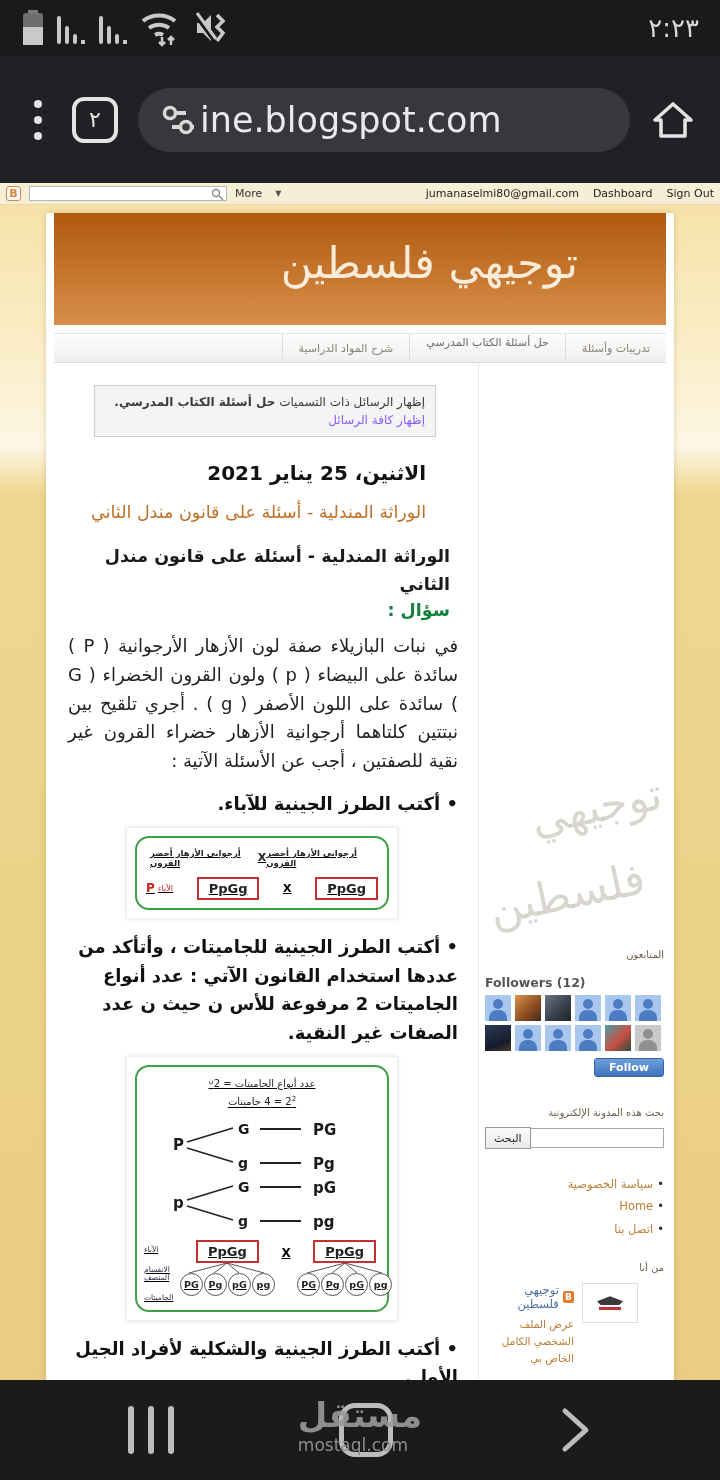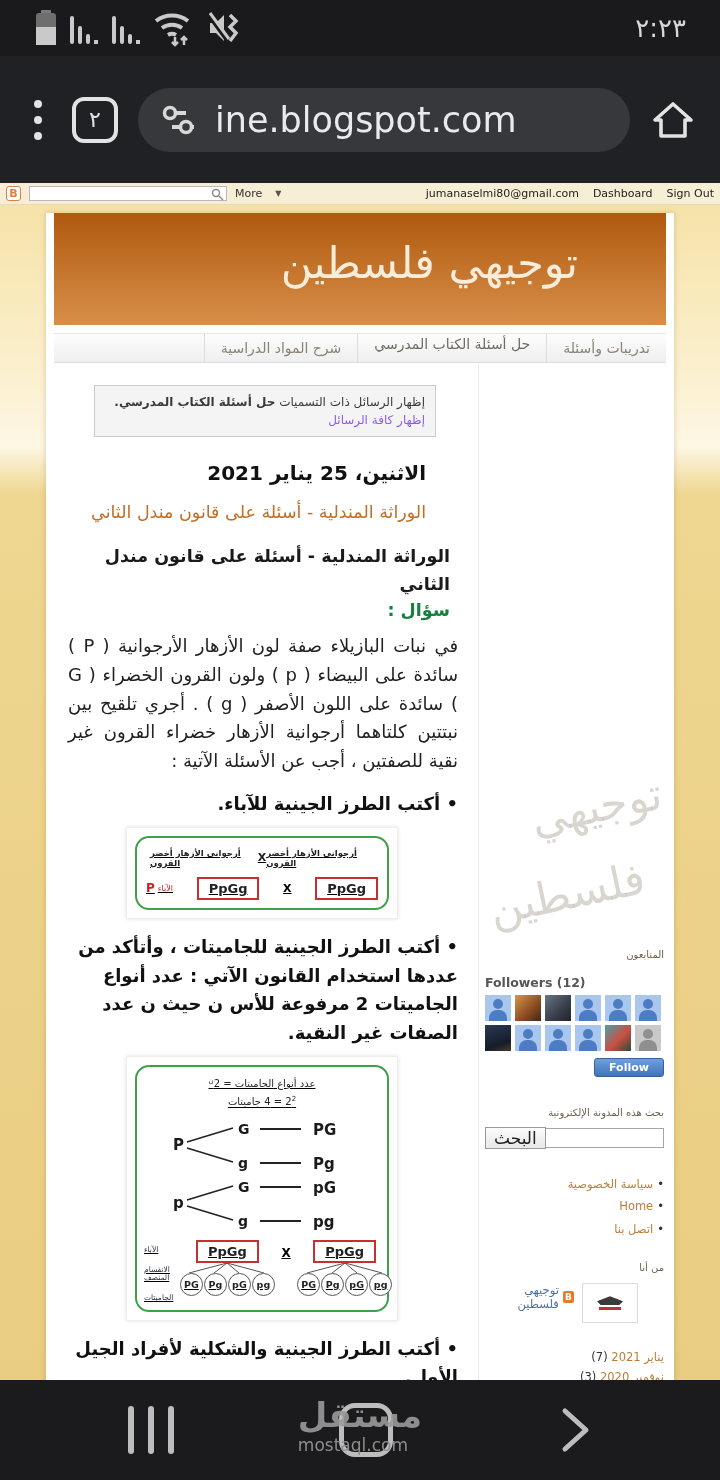--- a/index.html
+++ b/index.html
@@ -2,33 +2,33 @@
 <html><head>
 <meta charset="utf-8">
 <style>
   html,body{margin:0;padding:0;background:#000;}
   *{box-sizing:border-box;}
   .screen{position:relative;width:720px;height:1480px;overflow:hidden;background:#111;
           font-family:"DejaVu Sans",sans-serif;}
 
   
   .status-bar{position:absolute;top:0;left:0;width:720px;height:56px;background:#1a1a1c;
-    display:flex;align-items:center;justify-content:space-between;padding:0 34px;}
+    display:flex;align-items:center;justify-content:space-between;padding:0 21px;}
   .st-icons{display:flex;align-items:center;gap:12px;}
   .st-time{color:#d7d7d7;font-size:26px;letter-spacing:1px;}
 
   
   .browser-bar{position:absolute;top:56px;left:0;width:720px;height:127px;background:#202124;
     display:flex;align-items:center;padding:0 24px;gap:20px;}
   .menu-dots{display:flex;flex-direction:column;gap:8px;padding:6px 10px;}
   .menu-dots span{width:8px;height:8px;border-radius:50%;background:#e3e3e3;}
   .tab-box{width:46px;height:46px;border:4px solid #e3e3e3;border-radius:12px;
     display:flex;align-items:center;justify-content:center;color:#e3e3e3;font-size:22px;}
   .url-pill{flex:1;height:64px;border-radius:32px;background:#36383c;display:flex;
-    align-items:center;padding:0 24px;gap:19px;}
+    align-items:center;padding:0 24px;gap:4px;}
   .url-text{color:#e8eaed;font-size:35px;white-space:nowrap;overflow:hidden;}
   .home-top{display:flex;align-items:center;}
 
   
   .webpage{position:absolute;top:183px;left:0;width:720px;height:1197px;
     background:linear-gradient(180deg,#f6e1a3 0%,#fbf0cf 16%,#fdf7e4 22%,#efd791 26%,#ecd289 60%,#e9cd82 100%);}
 
   .blogger-navbar{height:22px;background:#f7eed6;border-bottom:1px solid #e6d9b8;
     display:flex;align-items:center;padding:0 6px;font-size:11px;color:#333;gap:8px;}
   .b-icon{width:15px;height:15px;background:#fff;border:1px solid #e0813c;border-radius:3px;
@@ -42,21 +42,21 @@
   .card{position:relative;margin:0 46px;width:628px;background:#fff;direction:rtl;
     box-shadow:0 0 6px rgba(120,90,20,.25);padding-bottom:60px;min-height:1200px;}
 
   .banner{margin:8px;height:112px;background:linear-gradient(180deg,#b0590f,#d88f49);
     display:flex;align-items:center;}
   .banner h1{margin:0;width:100%;text-align:right;padding:6px 88px 18px 0;color:#f9ecd9;
     font-size:43px;font-weight:normal;}
 
   .tabs{height:30px;margin:0 8px;background:linear-gradient(#fdfdfd,#efefef);
     border-top:1px solid #e5e5e5;border-bottom:1px solid #dcdcdc;display:flex;direction:rtl;}
-  .tab{padding:0 16px;display:flex;align-items:center;font-size:14px;color:#8a8376;
+  .tab{padding:0 16px;display:flex;align-items:center;font-size:11px;color:#8a8376;
     border-left:1px solid #ddd;white-space:nowrap;}
   .tab.raised{align-items:flex-start;padding-top:2px;color:#6e6a60;}
 
   .content-row{display:flex;direction:rtl;}
   .post-col{flex:1;direction:rtl;}
   .sidebar{width:196px;min-height:1030px;border-left:1px solid #ededed;position:relative;
     padding:0 10px 0 6px;order:-1;}
 
   
   .notice{margin:22px 42px 0 48px;height:52px;background:#f4f4f4;border:1px solid #ccc;
@@ -126,21 +126,21 @@
   .av.pa{background:linear-gradient(135deg,#d8964a,#8a4a22 60%,#3c2a18);}
   .av.pb{background:linear-gradient(135deg,#6a7684,#3a424e 55%,#20242a);}
   .av.pc{background:linear-gradient(160deg,#2c3a55,#151c2a 70%,#4a3b2a);}
   .av.pd{background:linear-gradient(135deg,#4aa0a8,#c94f42 55%,#2d4a38);}
   .follow-btn{margin-top:7px;width:70px;height:19px;background:linear-gradient(#6fa0dc,#3f73bb);
     border:1px solid #35629f;border-radius:3px;color:#fff;font-size:11px;font-weight:bold;
     display:flex;align-items:center;justify-content:center;direction:ltr;}
   .sb-search-head{margin-top:30px;}
   .search-row{direction:ltr;display:flex;margin-top:9px;align-items:center;}
   .search-btn{height:22px;background:linear-gradient(#fbfbfb,#e8e8e8);border:1px solid #999;
-    font-size:17px;color:#222;padding:2px 8px;display:flex;align-items:center;}
+    font-size:11px;color:#222;padding:2px 8px;display:flex;align-items:center;}
   .search-input{flex:1;height:20px;border:1px solid #a6a6a6;border-left:none;background:#fff;}
   .sb-links{margin-top:24px;font-size:11.5px;line-height:1.95;text-align:right;}
   .sb-links .lnk{color:#bd7d35;}
   .sb-links .blt{color:#333;margin-left:4px;}
   .sb-about-head{margin-top:22px;}
   .profile{display:flex;direction:rtl;margin-top:10px;gap:8px;align-items:flex-start;}
   .pf-img{width:56px;height:40px;border:1px solid #ddd;background:#fff;flex:0 0 auto;
     display:flex;flex-direction:column;align-items:center;justify-content:center;margin-right:26px;}
   .pf-cap{width:26px;height:9px;background:#3a3a3a;clip-path:polygon(50% 0,100% 55%,85% 100%,15% 100%,0 55%);}
   .pf-red{margin-top:2px;width:22px;height:3px;background:#b33;}
@@ -303,20 +303,21 @@
           <div class="profile">
             <div class="pf-img">
               <div class="pf-cap"></div>
               <div class="pf-red"></div>
             </div>
             <div class="pf-col">
               <div class="pf-name">
                 <span class="pf-b">B</span>
                 <span>توجيهي فلسطين</span>
               </div>
+              <div class="pf-link">عرض الملف الشخصي الكامل الخاص بي</div>
             </div>
           </div>
 
           <div class="archive">
             <div><span class="a-label">يناير 2021</span> <span class="a-count">(7)</span></div>
             <div><span class="a-label">نوفمبر 2020</span> <span class="a-count">(3)</span></div>
             <div><span class="a-label">أكتوبر 2020</span> <span class="a-count">(3)</span></div>
             <div><span class="a-label">سبتمبر 2020</span> <span class="a-count">(5)</span></div>
           </div>
 

